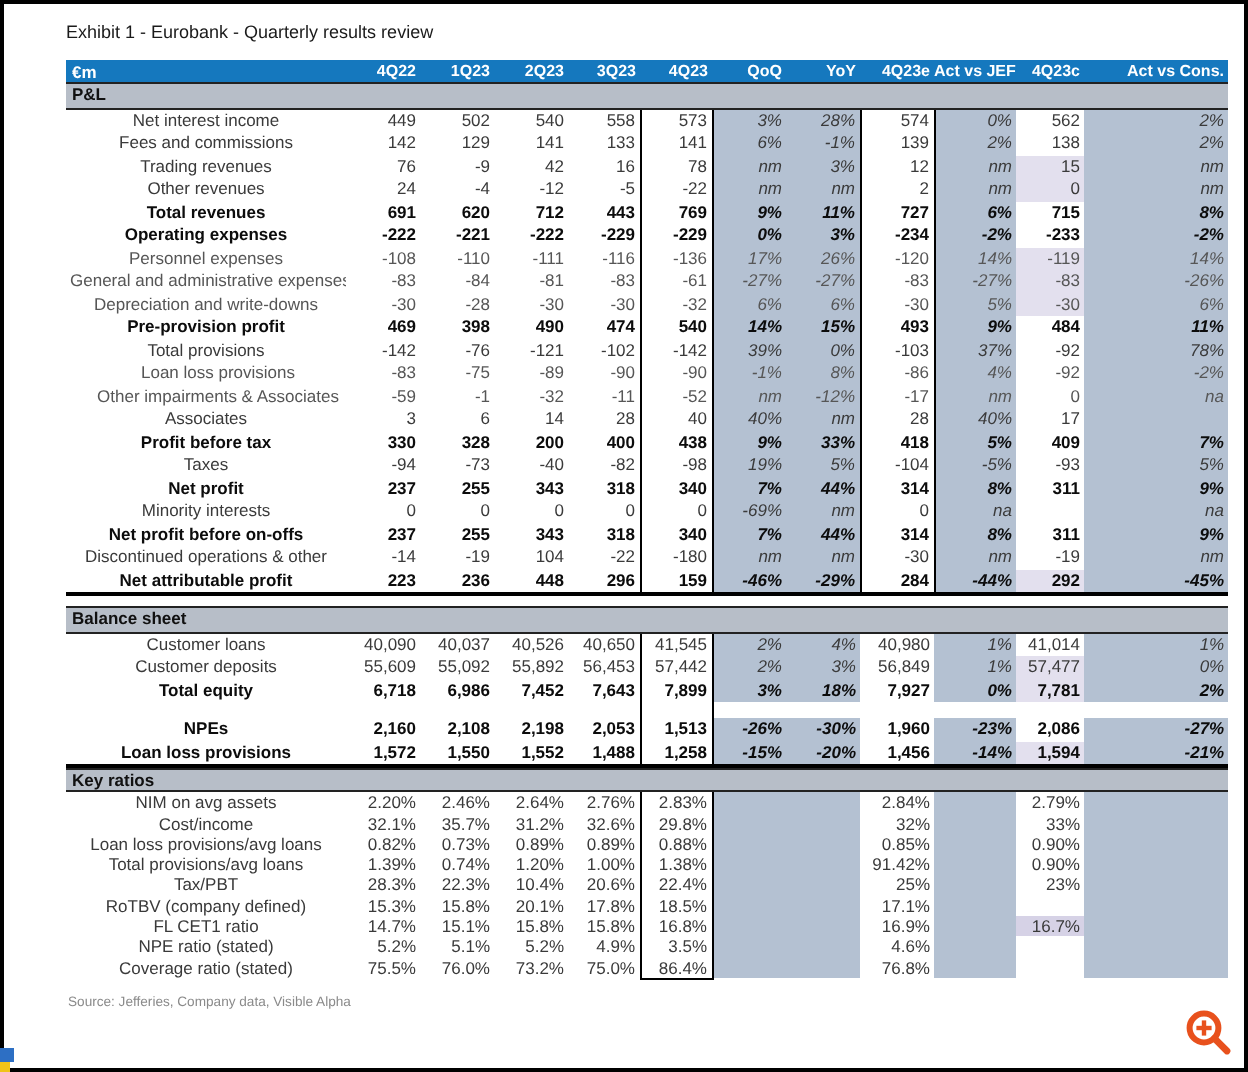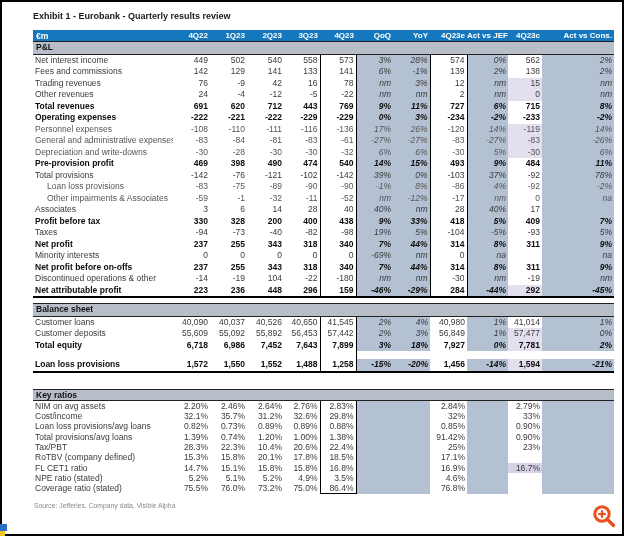--- a/index.html
+++ b/index.html
@@ -1,50 +1,50 @@
 <!DOCTYPE html>
 <html><head>
 <meta charset="utf-8">
 <style>
   html,body{margin:0;padding:0;}
   body{
     width:624px;height:536px;position:relative;background:#ffffff;
     font-family:"Liberation Sans",sans-serif;overflow:hidden;
   }
   .frame{position:absolute;left:0;top:0;right:0;bottom:0;border:2px solid #000;box-sizing:border-box;pointer-events:none;}
-  .title{position:absolute;left:33px;top:11px;font-size:9px;font-weight:bold;color:#1a1a1a;letter-spacing:0;}
+  .title{position:absolute;left:33px;top:11px;font-size:9px;font-weight:normal;color:#1a1a1a;letter-spacing:0;}
   .tables{position:absolute;left:33px;top:30px;width:581px;}
   table{border-collapse:collapse;table-layout:fixed;width:581px;}
   td,th{padding:0 2px 0 0;text-align:right;white-space:nowrap;overflow:hidden;vertical-align:middle;}
   thead th{
     background:var(--hdr,#1578be);color:#fff;font-size:8px;font-weight:bold;height:11px;overflow:visible;
   }
   thead th.lbl{text-align:left;padding-left:3px;font-size:8.5px;}
   tr.secbar td{
     background:var(--sec,#b7bec8);color:#111;font-weight:bold;font-size:8.5px;text-align:left;
     padding-left:3px;height:9px;border-top:1px solid #222;border-bottom:1px solid #222;
   }
   tbody td{font-size:8.5px;height:11.5px;line-height:11.5px;}
   table.ratios tbody td{height:10.3px;line-height:10.3px;}
-  td.lbl{text-align:left;padding-left:2px;}
+  td.lbl{text-align:center;padding-left:2px;}
   td.indent{padding-left:14px;}
   tr.row-normal td{color:#3a3a3a;}
   tr.row-bold td{color:#0c0c0c;font-weight:bold;}
   tr.row-italic td{color:#565656;}
   td.pct{font-style:italic;}
   td.c-shade{background:var(--shade,#b4c1d2);}
   td.c-lav{background:var(--lav,#e3e0ee);}
   td.c-lav2{background:var(--lav2,#d6d2e6);}
   td.box-l{border-left:1.5px solid #000;}
   td.box-r{border-right:1.5px solid #000;}
   td.box-b{border-bottom:1.5px solid #000;}
   tr.heavy td{border-bottom:2px solid #000;}
   tr.spacer td{height:8px;line-height:8px;}
   table.bs{margin-top:5px;}
-  table.ratios{margin-top:16px;}
+  table.ratios{}
   .source{margin-top:8px;font-size:6.8px;color:#8a8a8a;padding-left:1px;}
   .zoombtn{position:absolute;left:590px;top:502px;width:28px;height:28px;background:#fff;border:none;
     display:flex;align-items:center;justify-content:center;cursor:pointer;padding:0;}
   .corner-mark{position:absolute;left:0px;top:524px;width:7px;height:12px;}
   .corner-mark .b{position:absolute;left:0;top:0;width:7px;height:7px;background:#2d6fc4;}
   .corner-mark .y{position:absolute;left:0;top:7px;width:5px;height:5px;background:#f0c419;}
 </style>
 </head>
 <body style="--hdr: #1578be; --sec: #b7bec8; --shade: #b4c1d2; --lav: #e3e0ee; --lav2: #d6d2e6;">
 
@@ -454,20 +454,34 @@
           <td class=""></td>
           <td class=""></td>
           <td class="box-l box-r"></td>
           <td class="pct"></td>
           <td class="pct"></td>
           <td class=""></td>
           <td class="pct"></td>
           <td class=""></td>
           <td class="pct"></td>
         </tr>
+        <tr class="row-bold">
+          <td class="lbl">NPEs</td>
+          <td class="">2,160</td>
+          <td class="">2,108</td>
+          <td class="">2,198</td>
+          <td class="">2,053</td>
+          <td class="box-l box-r">1,513</td>
+          <td class="c-shade pct">-26%</td>
+          <td class="c-shade pct">-30%</td>
+          <td class="">1,960</td>
+          <td class="c-shade pct">-23%</td>
+          <td class="">2,086</td>
+          <td class="c-shade pct">-27%</td>
+        </tr>
         <tr class="row-bold heavy">
           <td class="lbl">Loan loss provisions</td>
           <td class="">1,572</td>
           <td class="">1,550</td>
           <td class="">1,552</td>
           <td class="">1,488</td>
           <td class="box-l box-r">1,258</td>
           <td class="c-shade pct">-15%</td>
           <td class="c-shade pct">-20%</td>
           <td class="">1,456</td>

